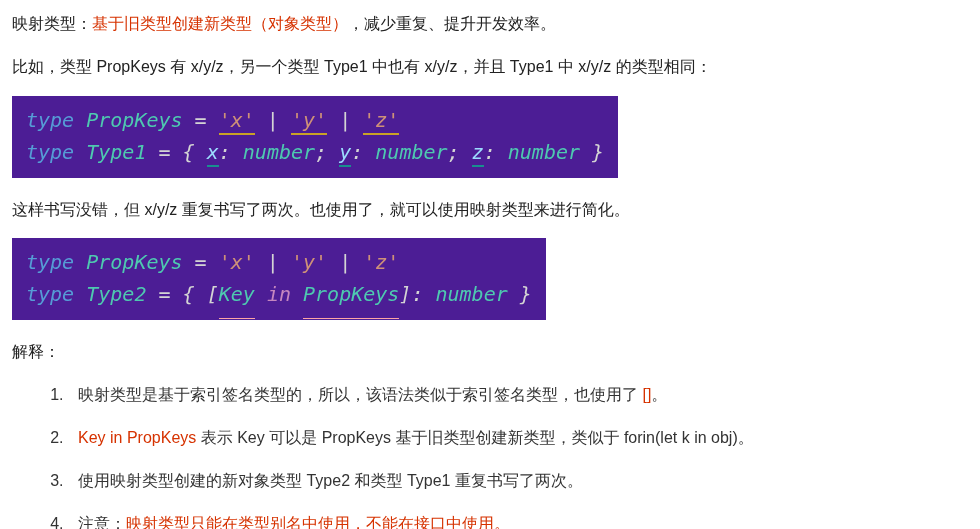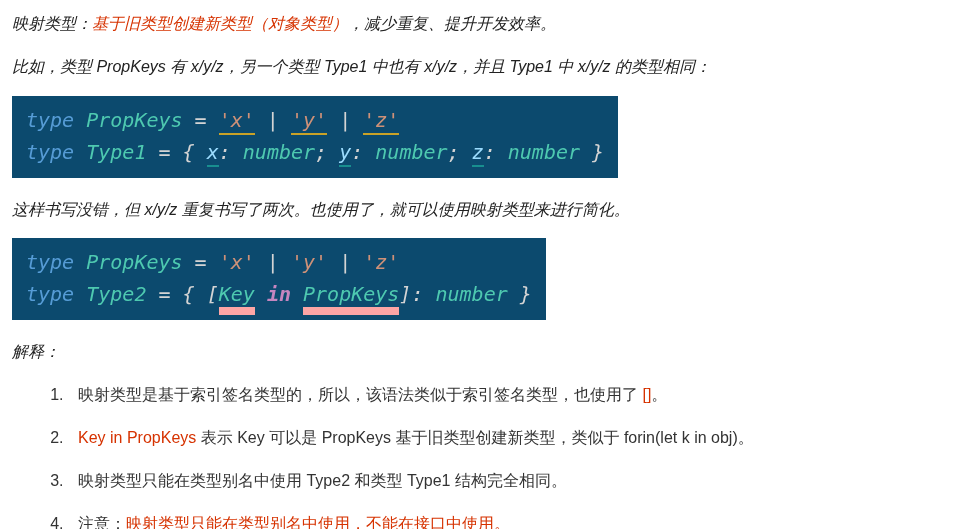--- a/index.html
+++ b/index.html
@@ -6,44 +6,44 @@
     body {
       width: 980px;
       font-family: "Microsoft YaHei", -apple-system, "PingFang SC", sans-serif;
       font-size: 16px;
       line-height: 1.8;
       color: #333;
       background: #fff;
       padding: 10px 12px;
       position: relative;
     }
-    p { margin-bottom: 14px; color: #222; font-style: italic; }
+    p { margin-bottom: 14px; color: #222; }
     .red { color: #d63200; }
     .code-block {
-      background: #0c4a6e;
+      background: #4c1d95;
       color: #d4d4d4;
       font-family: "Consolas", "Monaco", monospace;
       font-size: 20px;
       font-style: italic;
       padding: 8px 14px 10px;
       margin-bottom: 18px;
       white-space: pre;
       line-height: 1.6;
       display: inline-block;
     }
     .code-block .kw { color: #569cd6; }
     .code-block .type { color: #4ec9b0; }
     .code-block .str { color: #ce9178; }
     .code-block .punc { color: #d4d4d4; }
     .code-block .prop { color: #9cdcfe; }
     .code-block .numtype { color: #4ec9b0; }
-    .code-block .in-kw { color: #c586c0; font-weight: bold; }
+    .code-block .in-kw { color: #c586c0; }
     .u-yellow { border-bottom: 2px solid #c9a227; padding-bottom: 1px; }
     .u-teal { border-bottom: 2px solid #188f8f; padding-bottom: 1px; }
-    .u-red { border-bottom: 8px solid #fca5a5; padding-bottom: 1px; }
+    .u-red { border-bottom: 1px solid #fca5a5; padding-bottom: 12px; }
     ol { padding-left: 56px; margin-top: 6px; }
     ol li { margin-bottom: 14px; padding-left: 10px; }
     ol li::marker { color: #333; }
   </style>
 </head>
 <body>
 
 
 
 <p>
@@ -58,20 +58,20 @@
 <p>这样书写没错，但 x/y/z 重复书写了两次。也使用了，就可以使用映射类型来进行简化。</p>
 
 <div class="code-block"><span class="kw">type</span> <span class="type">PropKeys</span> <span class="punc">=</span> <span class="str">'x'</span> <span class="punc">|</span> <span class="str">'y'</span> <span class="punc">|</span> <span class="str">'z'</span>
 <span class="kw">type</span> <span class="type">Type2</span> <span class="punc">=</span> <span class="punc">{</span> <span class="punc">[</span><span class="type u-red">Key</span> <span class="in-kw">in</span> <span class="type u-red">PropKeys</span><span class="punc">]</span><span class="punc">:</span> <span class="numtype">number</span> <span class="punc">}</span></div>
 
 <p>解释：</p>
 
 <ol>
   <li><span>映射类型是基于索引签名类型的，所以，该语法类似于索引签名类型，也使用了 </span><span class="red">[]</span><span>。</span></li>
   <li><span class="red">Key in PropKeys</span><span> 表示 Key 可以是 PropKeys 基于旧类型创建新类型，类似于 forin(let k in obj)。</span></li>
-  <li><span>映射类型只能在类型别名中使用 Type2 和类型 Type1 结构完全相同。</span></li>
+  <li><span>使用映射类型创建的新对象类型 Type2 和类型 Type1 重复书写了两次。</span></li>
   <li><span>注意：</span><span class="red">映射类型只能在类型别名中使用，不能在接口中使用。</span></li>
 </ol>
 
 
 
 
 
 
 </body></html>

